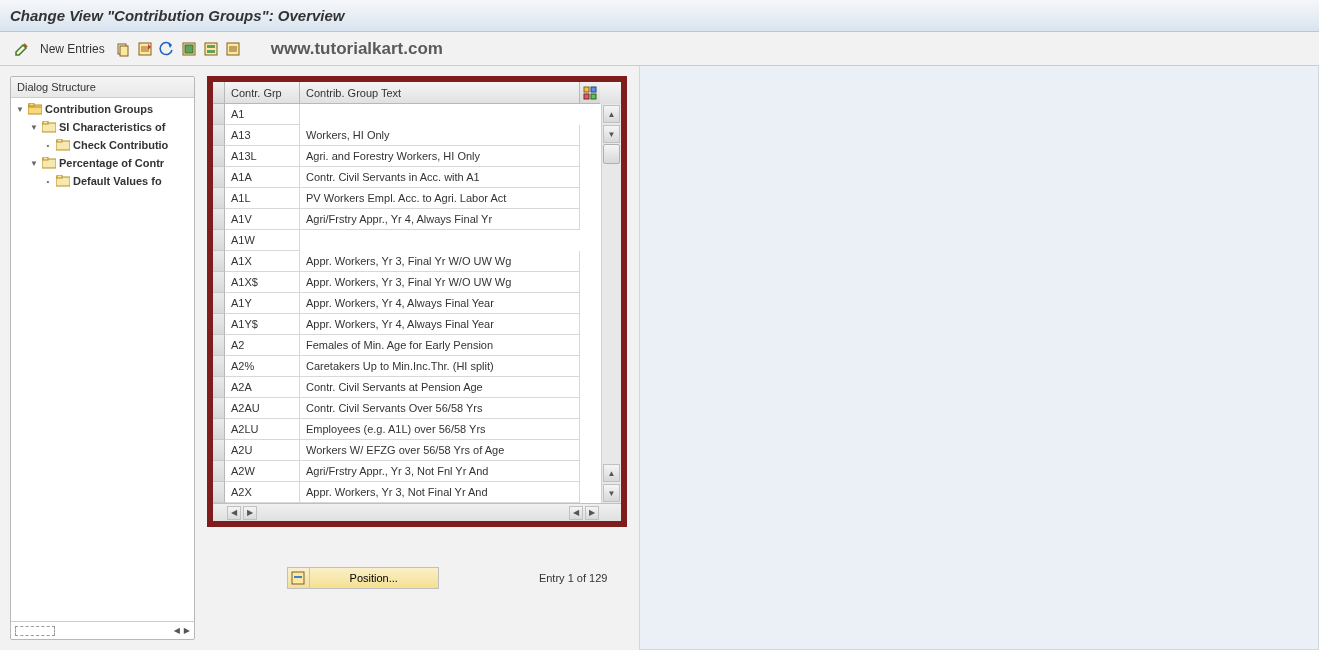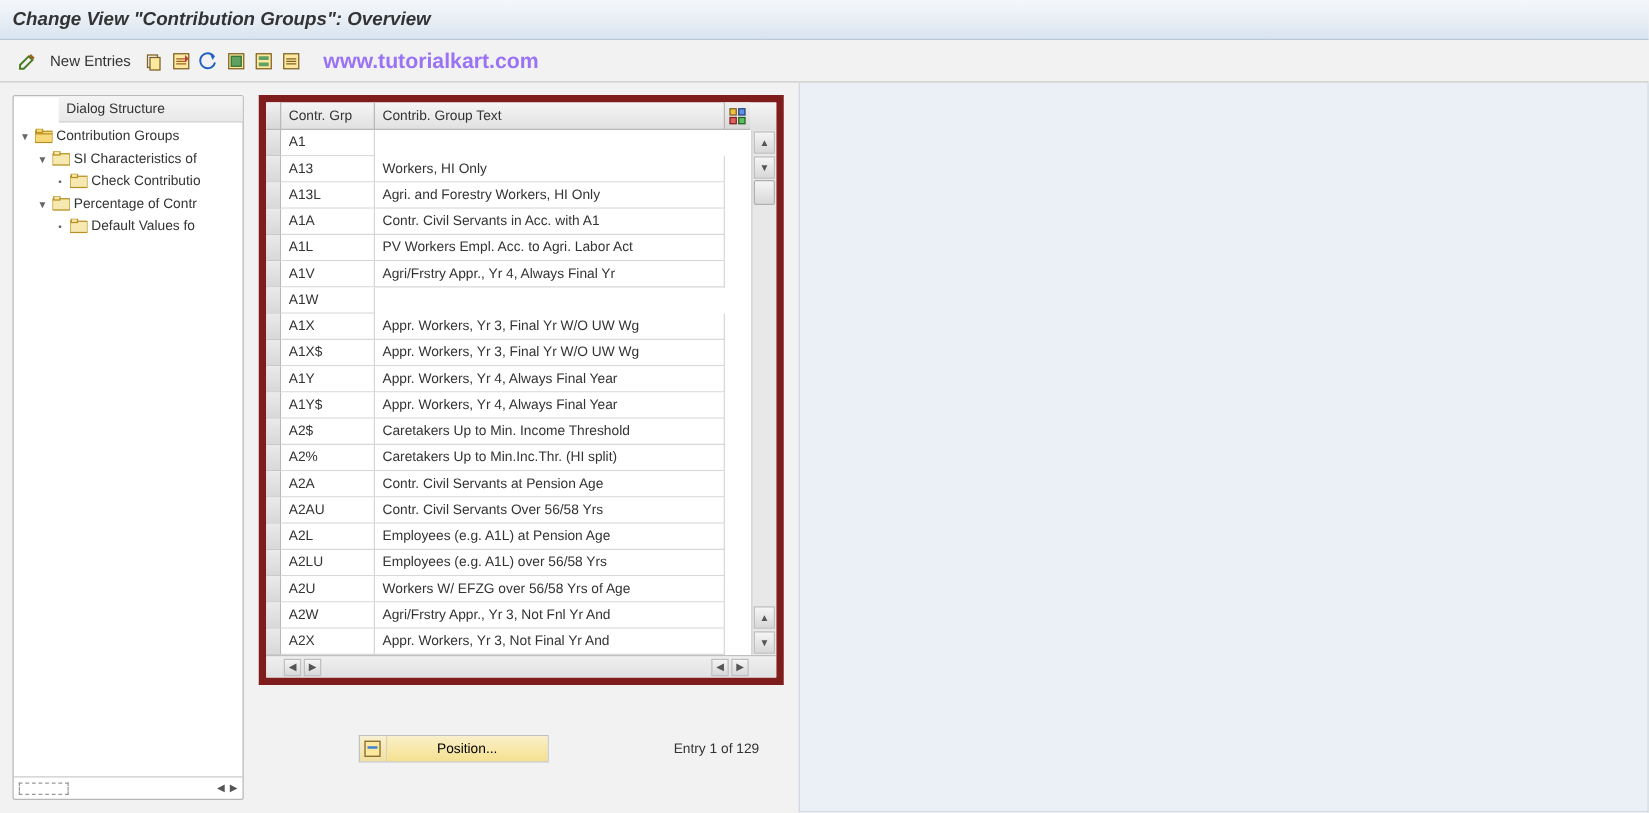--- a/index.html
+++ b/index.html
@@ -47,25 +47,25 @@
       justify-content: center;
       cursor: pointer;
     }
     .new-entries-text {
       color: #333;
       font-size: 12px;
       cursor: pointer;
       margin: 15px 4px;
     }
     .watermark {
-      color: #8b5cf6;
+      color: #404040;
       font-size: 17px;
       font-weight: bold;
       opacity: 0.85;
-      margin-left: 12px;
+      margin-left: 24px;
     }
     .content {
       display: flex;
       height: calc(100% - 66px);
       padding: 10px;
       gap: 12px;
     }
     .tree-panel {
       width: 185px;
       background: #fff;
@@ -74,21 +74,20 @@
       display: flex;
       flex-direction: column;
       position: relative;
     }
     .tree-header {
       background: linear-gradient(to bottom, #f5f5f5, #e8e8e8);
       border-bottom: 1px solid #ccc;
       padding: 4px 6px;
       font-size: 11px;
       color: #333;
-      margin-left: 36px;
     }
     .tree-body {
       flex: 1;
       overflow: hidden;
       padding: 2px 0;
       font-size: 11px;
     }
     .tree-row {
       display: flex;
       align-items: center;
@@ -122,20 +121,21 @@
     }
     .folder-icon {
       width: 14px;
       height: 12px;
       margin-right: 3px;
       display: inline-block;
     }
     .folder-open svg rect:first-child { fill: #f7d97a; }
     .tree-label {
       color: #333;
+      font-weight: bold;
     }
     .tree-scroll-footer {
       height: 18px;
       border-top: 1px solid #ccc;
       display: flex;
       align-items: center;
       justify-content: space-between;
       padding: 0 4px;
     }
     .tree-drag {
@@ -505,42 +505,37 @@
                 <div class="table-cell col-grp">A1Y</div>
                 <div class="table-cell col-txt">Appr. Workers, Yr 4, Always Final Year</div>
               </div>
               <div class="table-row">
                 <div class="table-cell row-sel"></div>
                 <div class="table-cell col-grp">A1Y$</div>
                 <div class="table-cell col-txt">Appr. Workers, Yr 4, Always Final Year</div>
               </div>
               <div class="table-row">
                 <div class="table-cell row-sel"></div>
-                <div class="table-cell col-grp">A2$</div>
-                <div class="table-cell col-txt">Caretakers Up to Min. Income Threshold</div>
+                <div class="table-cell col-grp">A2</div>
+                <div class="table-cell col-txt">Females of Min. Age for Early Pension</div>
               </div>
               <div class="table-row">
                 <div class="table-cell row-sel"></div>
                 <div class="table-cell col-grp">A2%</div>
                 <div class="table-cell col-txt">Caretakers Up to Min.Inc.Thr. (HI split)</div>
               </div>
               <div class="table-row">
                 <div class="table-cell row-sel"></div>
                 <div class="table-cell col-grp">A2A</div>
                 <div class="table-cell col-txt">Contr. Civil Servants at Pension Age</div>
               </div>
               <div class="table-row">
                 <div class="table-cell row-sel"></div>
                 <div class="table-cell col-grp">A2AU</div>
                 <div class="table-cell col-txt">Contr. Civil Servants Over 56/58 Yrs</div>
-              </div>
-              <div class="table-row">
-                <div class="table-cell row-sel"></div>
-                <div class="table-cell col-grp">A2L</div>
-                <div class="table-cell col-txt">Employees (e.g. A1L) at Pension Age</div>
               </div>
               <div class="table-row">
                 <div class="table-cell row-sel"></div>
                 <div class="table-cell col-grp">A2LU</div>
                 <div class="table-cell col-txt">Employees (e.g. A1L) over 56/58 Yrs</div>
               </div>
               <div class="table-row">
                 <div class="table-cell row-sel"></div>
                 <div class="table-cell col-grp">A2U</div>
                 <div class="table-cell col-txt">Workers W/ EFZG over 56/58 Yrs of Age</div>

